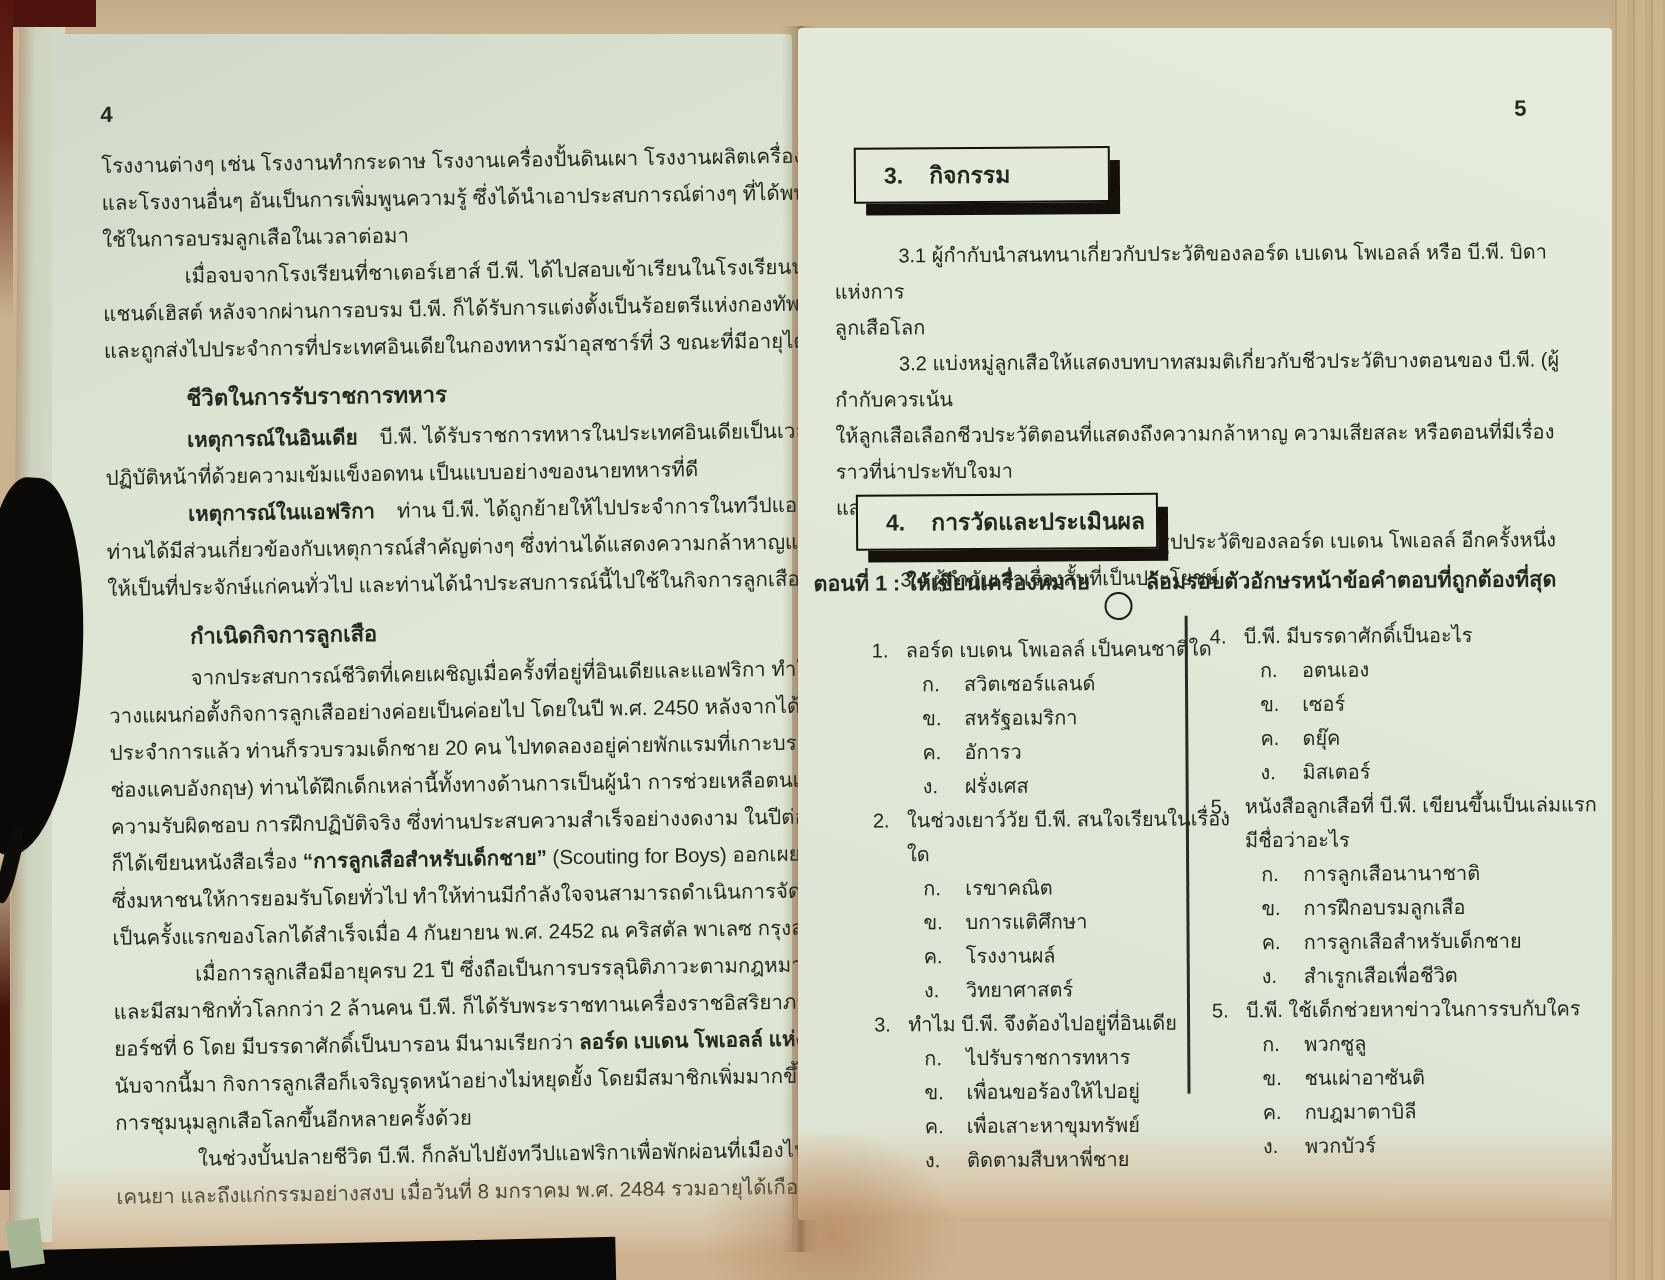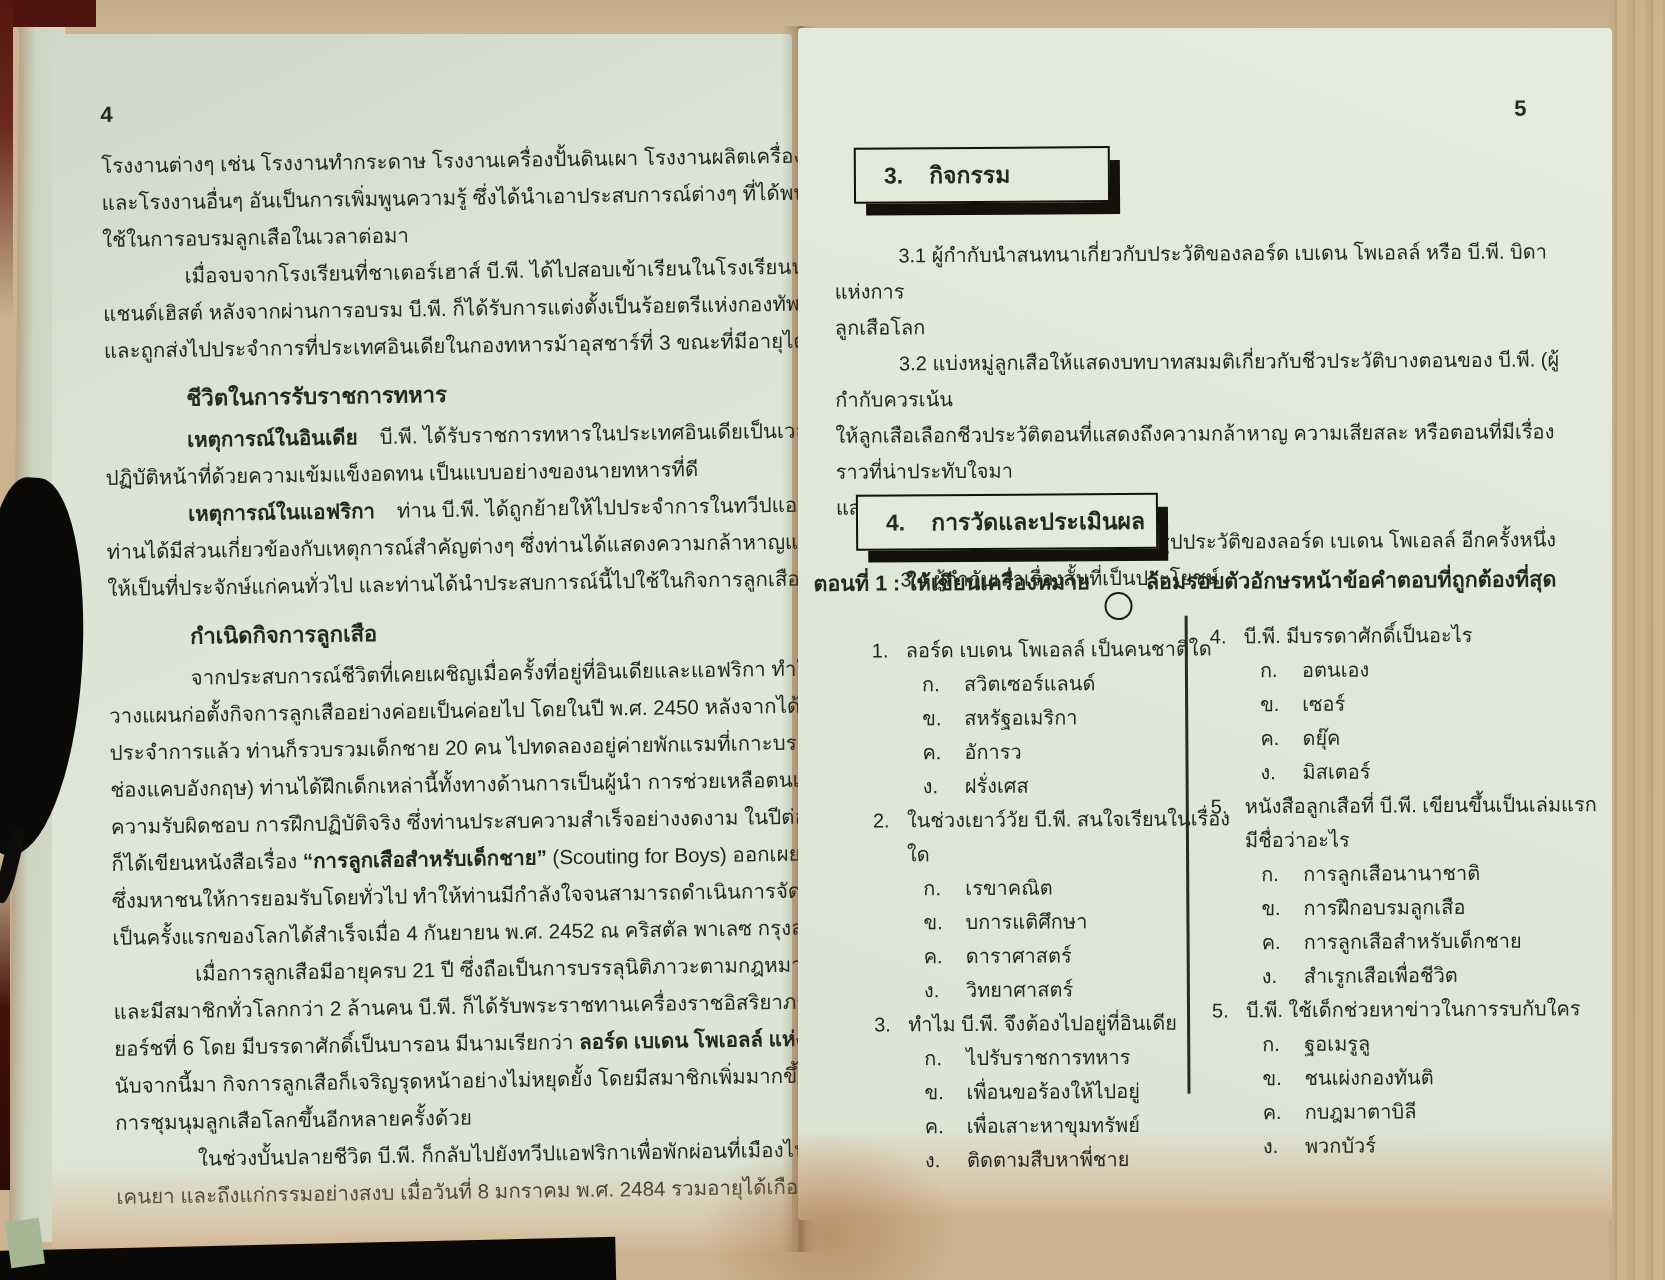--- a/index.html
+++ b/index.html
@@ -186,21 +186,21 @@
             <div class="ch">
                 <span class="ck">ก.</span>
                 <span class="cv">เรขาคณิต</span>
               </div>
             <div class="ch">
                 <span class="ck">ข.</span>
                 <span class="cv">บการแติศึกษา</span>
               </div>
             <div class="ch">
                 <span class="ck">ค.</span>
-                <span class="cv">ดาราศาสตร์</span>
+                <span class="cv">โรงงานผล์</span>
               </div>
             <div class="ch">
                 <span class="ck">ง.</span>
                 <span class="cv">วิทยาศาสตร์</span>
               </div>
           </div>
         </div>
         <div class="q">
           <span class="qn">3.</span>
           <div class="qb">
@@ -270,25 +270,25 @@
                 <span class="cv">สำเรูกเสือเพื่อชีวิต</span>
               </div>
           </div>
         </div>
         <div class="q">
           <span class="qn">5.</span>
           <div class="qb">
             <div class="qt">บี.พี. ใช้เด็กช่วยหาข่าวในการรบกับใคร</div>
             <div class="ch">
                 <span class="ck">ก.</span>
-                <span class="cv">ฐอเมรูลู</span>
-              </div>
-            <div class="ch">
-                <span class="ck">ข.</span>
-                <span class="cv">ชนเผ่งกองทันติ</span>
+                <span class="cv">พวกซูลู</span>
+              </div>
+            <div class="ch">
+                <span class="ck">ข.</span>
+                <span class="cv">ชนเผ่าอาซันติ</span>
               </div>
             <div class="ch">
                 <span class="ck">ค.</span>
                 <span class="cv">กบฎมาตาบิลี</span>
               </div>
             <div class="ch">
                 <span class="ck">ง.</span>
                 <span class="cv">พวกบัวร์</span>
               </div>
           </div>

